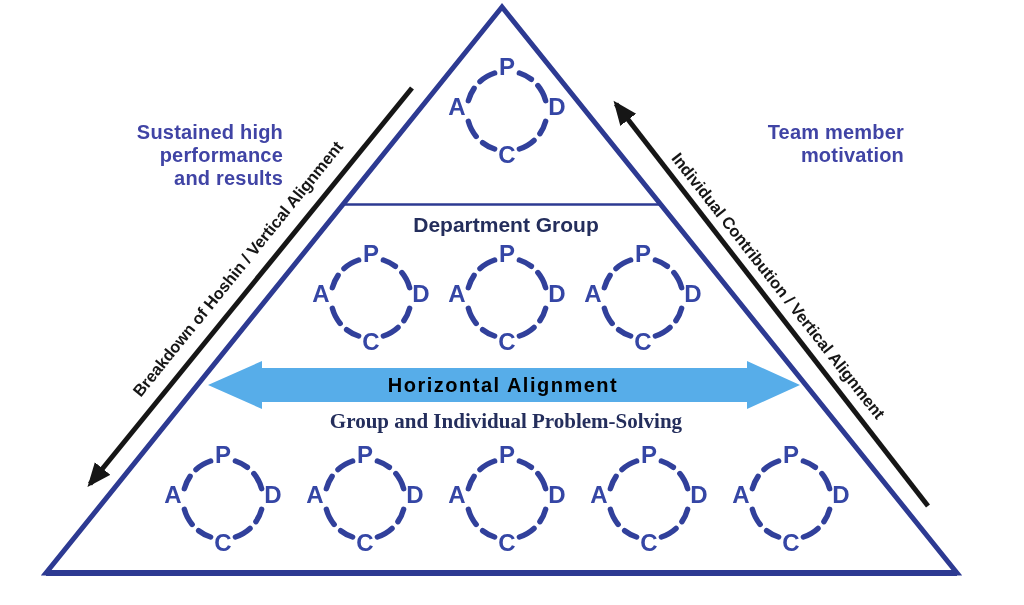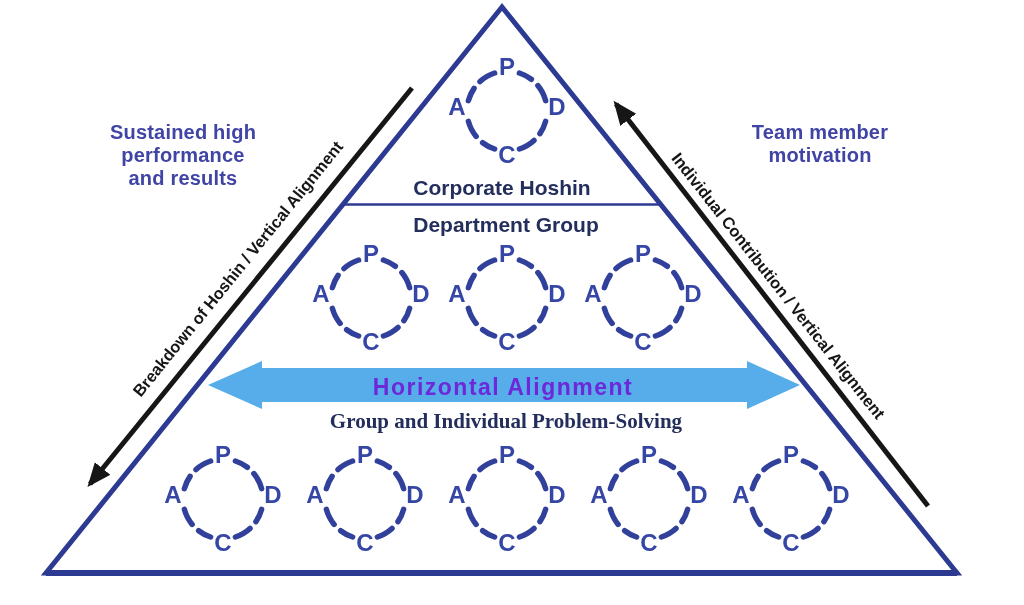--- a/index.html
+++ b/index.html
@@ -14,22 +14,22 @@
   .blk{stroke:var(--arrow-black,#161616);stroke-width:5;fill:none;}
   .arc{fill:none;stroke:var(--pdca-blue,#31409b);stroke-width:5.5;stroke-linecap:round;stroke-dasharray:17 9;}
   .pl{fill:var(--pdca-letter-blue,#3546a5);font-weight:bold;font-size:24px;text-anchor:middle;
       font-family:"Liberation Sans",sans-serif;}
   .harrow{fill:var(--horizontal-arrow-blue,#57ade9);}
 
   
   .lbl{position:absolute;font-weight:bold;color:var(--navy-text,#242e5c);text-align:center;}
   .cap{font-size:21px;}
   .outcome{font-size:20px;line-height:1.16;color:var(--side-text-blue,#4044a5);
-           white-space:pre-line;letter-spacing:.2px;}
-  .white-label{color:#6d28d9;font-size:23px;letter-spacing:1.5px;}
+           white-space:pre-line;letter-spacing:.2px;text-align:right;}
+  .white-label{color:#000000;font-size:20px;letter-spacing:1.5px;}
   .rot{position:absolute;width:0;height:0;}
   .rot>span{position:absolute;left:0;top:0;white-space:nowrap;font-weight:bold;font-size:16.5px;
             color:var(--arrow-black,#161616);letter-spacing:-0.1px;}
   .rot-left>span{transform:translate(-50%,-50%) rotate(-51deg);}
   .rot-right>span{transform:translate(-50%,-50%) rotate(51.8deg);}
 </style>
 </head>
 <body>
 
 <div id="stage">
@@ -119,24 +119,23 @@
       <text class="pl" x="0" y="-36">P</text>
       <text class="pl" x="50" y="4">D</text>
       <text class="pl" x="0" y="52">C</text>
       <text class="pl" x="-50" y="4">A</text>
     </g>
   </svg>
 
   <div class="lbl outcome" style="left:83px;top:121px;width:200px;">Sustained high
 performance
 and results</div>
-  <div class="lbl outcome" style="left:720px;top:121px;width:200px;">Team member
+  <div class="lbl outcome" style="left:704px;top:121px;width:200px;">Team member
 motivation</div>
 
-  <div class="lbl cap" style="left:352px;top:176px;width:300px;">Corporate Hoshin</div>
   <div class="lbl cap" style="left:356px;top:213px;width:300px;">Department Group</div>
   <div class="lbl cap" style="left:302px;top:409px;width:408px;font-family:Liberation Serif, serif;">Group and Individual Problem-Solving</div>
 
   <div class="lbl white-label" style="left:353px;top:374px;width:300px;">Horizontal Alignment</div>
 
   <div class="rot rot-left" style="left:238px;top:269px;">
     <span>Breakdown of Hoshin / Vertical Alignment</span>
   </div>
   <div class="rot rot-right" style="left:778px;top:286px;">
     <span>Individual Contribution / Vertical Alignment</span>

